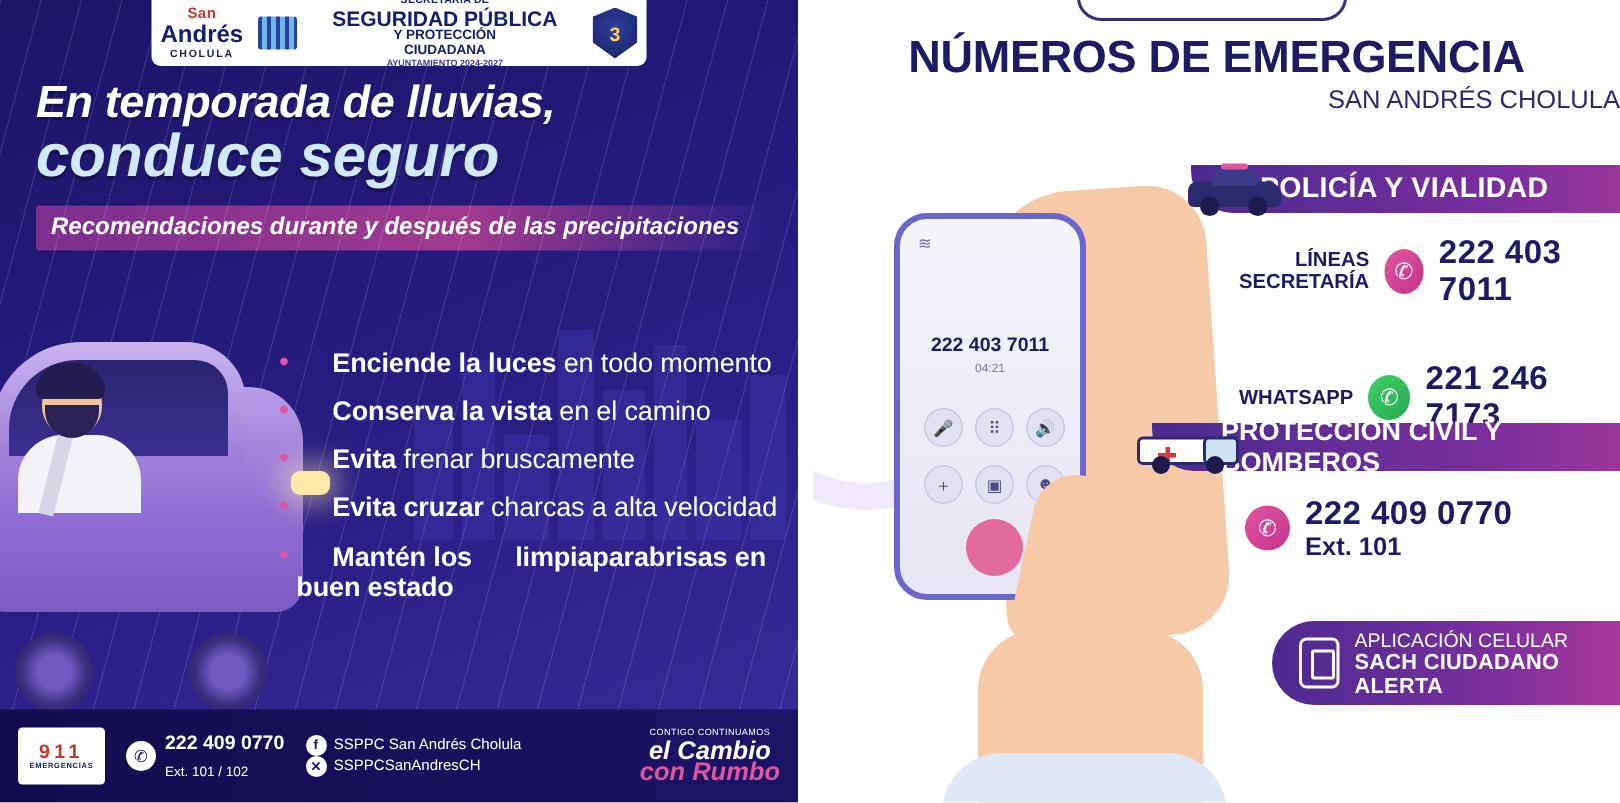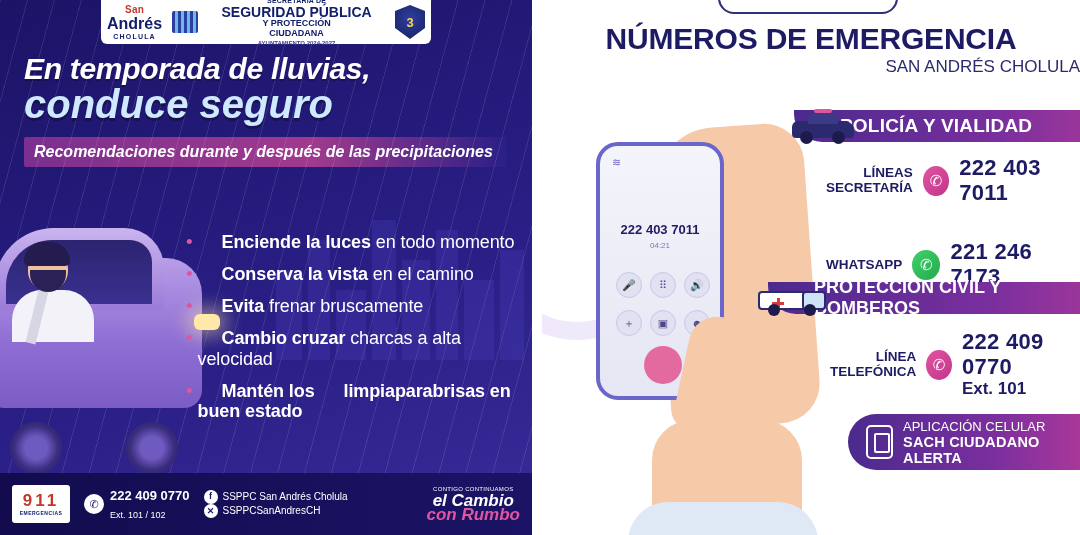--- a/index.html
+++ b/index.html
@@ -205,21 +205,21 @@
     display: flex; align-items: center;
     padding: 0 12px;
     gap: 14px;
   }
   .badge911 {
     width: 58px; height: 38px;
     background: #ffffff; border-radius: 3px;
     display: flex; flex-direction: column; align-items: center; justify-content: center;
     line-height: 1;
   }
-  .badge911 .num { font-size: 17px; font-weight: bold; color: #c0392b; letter-spacing: 3px; }
+  .badge911 .num { font-size: 13px; font-weight: bold; color: #c0392b; letter-spacing: 3px; }
   .badge911 .cap { font-size: 5px; font-weight: bold; color: #12206b; letter-spacing: .5px; margin-top: 2px;}
   .foot-phone {
     display: flex; align-items: center; gap: 6px; color: #fff;
   }
   .circ {
     width: 20px; height: 20px; border-radius: 50%;
     background: #ffffff; color: #1b1466;
     display: flex; align-items: center; justify-content: center;
     font-size: 11px;
   }
@@ -508,21 +508,21 @@
       <div class="tip">
         <span class="dot">•</span>
         <span class="txt"><b>Conserva la vista</b><span> en el camino</span></span>
       </div>
       <div class="tip">
         <span class="dot">•</span>
         <span class="txt"><b>Evita</b><span> frenar bruscamente</span></span>
       </div>
       <div class="tip">
         <span class="dot">•</span>
-        <span class="txt"><b>Cambio cruzar</b><span> charcas a alta velocidad</span></span>
+        <span class="txt"><b>Evita cruzar</b><span> charcas a alta velocidad</span></span>
       </div>
       <div class="tip">
         <span class="dot">•</span>
         <span class="txt"><b>Mantén los</b><b> limpiaparabrisas en buen estado</b></span>
       </div>
     </div>
 
     <div class="left-footer">
       <div class="badge911">
         <span class="num">911</span>
@@ -620,24 +620,20 @@
     </div>
     <div class="ambulance">
       <div class="body"></div>
         <div class="cab"></div>
         <div class="cross"></div>
       <div class="wh a"></div>
         <div class="wh b"></div>
     </div>
 
     <div class="contact-row" style="left:288px; top:330px;">
-      <div class="lbl">
-        <div>LÍNEA</div>
-        <div>TELEFÓNICA</div>
-      </div>
       <div class="ic-circle ic-phone">✆</div>
       <div class="nums">
         <div class="n">222 409 0770</div>
         <div class="ext">Ext. 101</div>
       </div>
     </div>
 
     <div class="app-band">
       <div class="app-ic"></div>
       <div class="app-txt">

